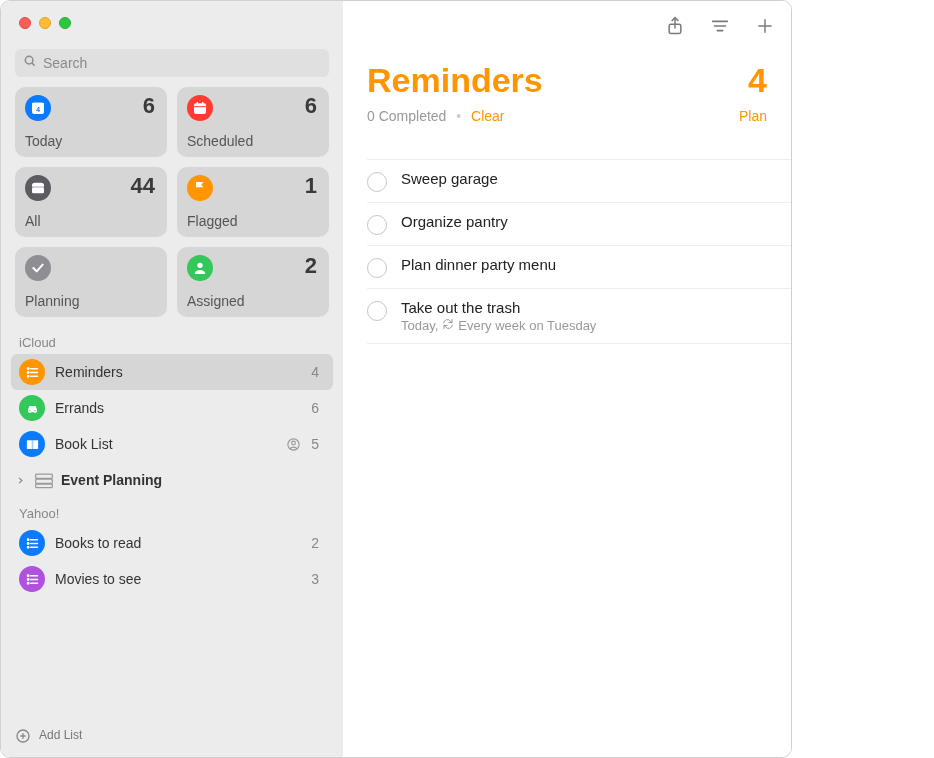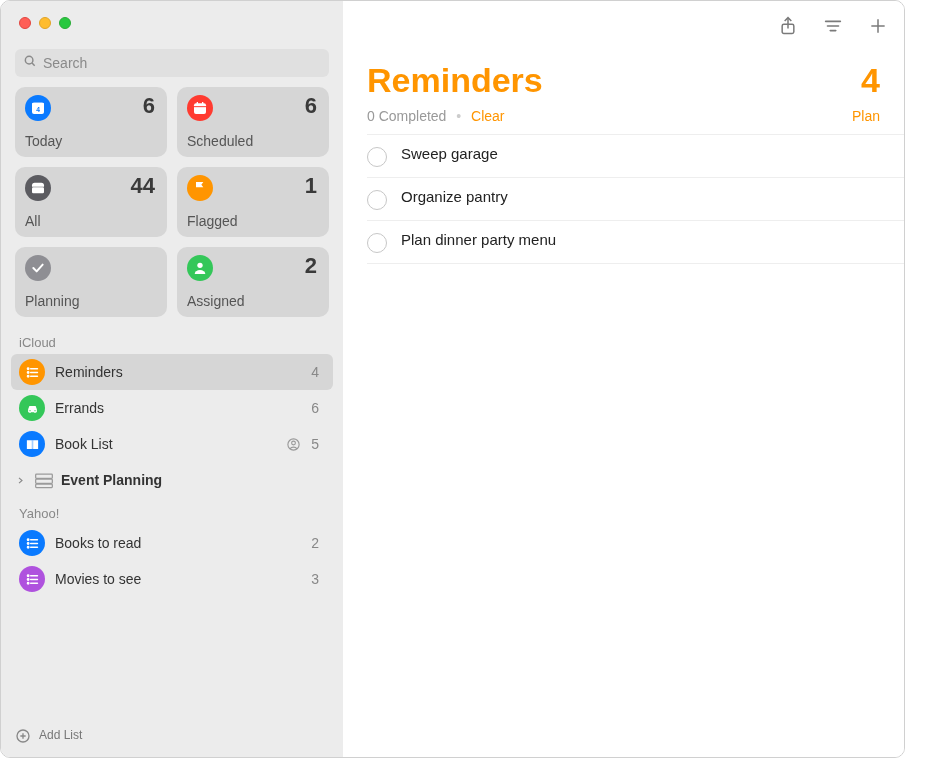--- a/index.html
+++ b/index.html
@@ -5,21 +5,21 @@
     * { box-sizing: border-box; margin: 0; padding: 0; }
     body {
       font-family: -apple-system, BlinkMacSystemFont, "Segoe UI", Helvetica, Arial, sans-serif;
       background: #fff;
       width: 934px;
       height: 758px;
       overflow: hidden;
     }
     .window {
       display: flex;
-      width: 905px;
+      width: 792px;
       height: 758px;
       border: 1px solid #d0d0d0;
       border-radius: 10px;
       overflow: hidden;
       background: #fff;
     }
     
     .sidebar {
       width: 342px;
       background: #ececec;
@@ -175,21 +175,21 @@
       display: flex;
       align-items: center;
       justify-content: space-between;
       padding: 0 24px 10px;
       font-size: 14px;
     }
     .subheader .left { color: #999; }
     .subheader .clear { color: #ff9500; cursor:pointer; }
     .subheader .dot { color: #ccc; margin: 0 6px; }
     .subheader .show { color: #ff9500; cursor:pointer; font-weight:500; }
-    .reminders { padding: 0 0 0 24px; }
+    .reminders { padding: 0 0 0 24px; margin-top: 25px; }
     .reminder-row {
       display: flex;
       align-items: flex-start;
       gap: 14px;
       padding: 10px 0;
       border-bottom: 1px solid #eee;
       margin-right: 0;
     }
     .reminder-row:first-child { border-top: 1px solid #eee; }
     .circle {
@@ -446,15 +446,31 @@
           <div class="reminder-body">
             <div class="reminder-title">Organize pantry</div>
           </div>
         </div>
         <div class="reminder-row">
           <div class="circle"></div>
           <div class="reminder-body">
             <div class="reminder-title">Plan dinner party menu</div>
           </div>
         </div>
+        <div class="reminder-row">
+          <div class="circle"></div>
+          <div class="reminder-body">
+            <div class="reminder-title">Take out the trash</div>
+            <div class="reminder-sub">
+              <span>Today, </span>
+              <span><svg width="12" height="12" viewBox="0 0 24 24" fill="none" stroke="#999" stroke-width="2" stroke-linecap="round" stroke-linejoin="round">
+                  <path d="M3 10 a8 8 0 0 1 14-4 l3 3"></path>
+                  <polyline points="20 3 20 9 14 9"></polyline>
+                  <path d="M21 14 a8 8 0 0 1-14 4 l-3-3"></path>
+                  <polyline points="4 21 4 15 10 15"></polyline>
+                </svg></span>
+              <span> Every week on Tuesday</span>
+            </div>
+          </div>
+        </div>
       </div>
   </div>
 </div>
 
 </body></html>

